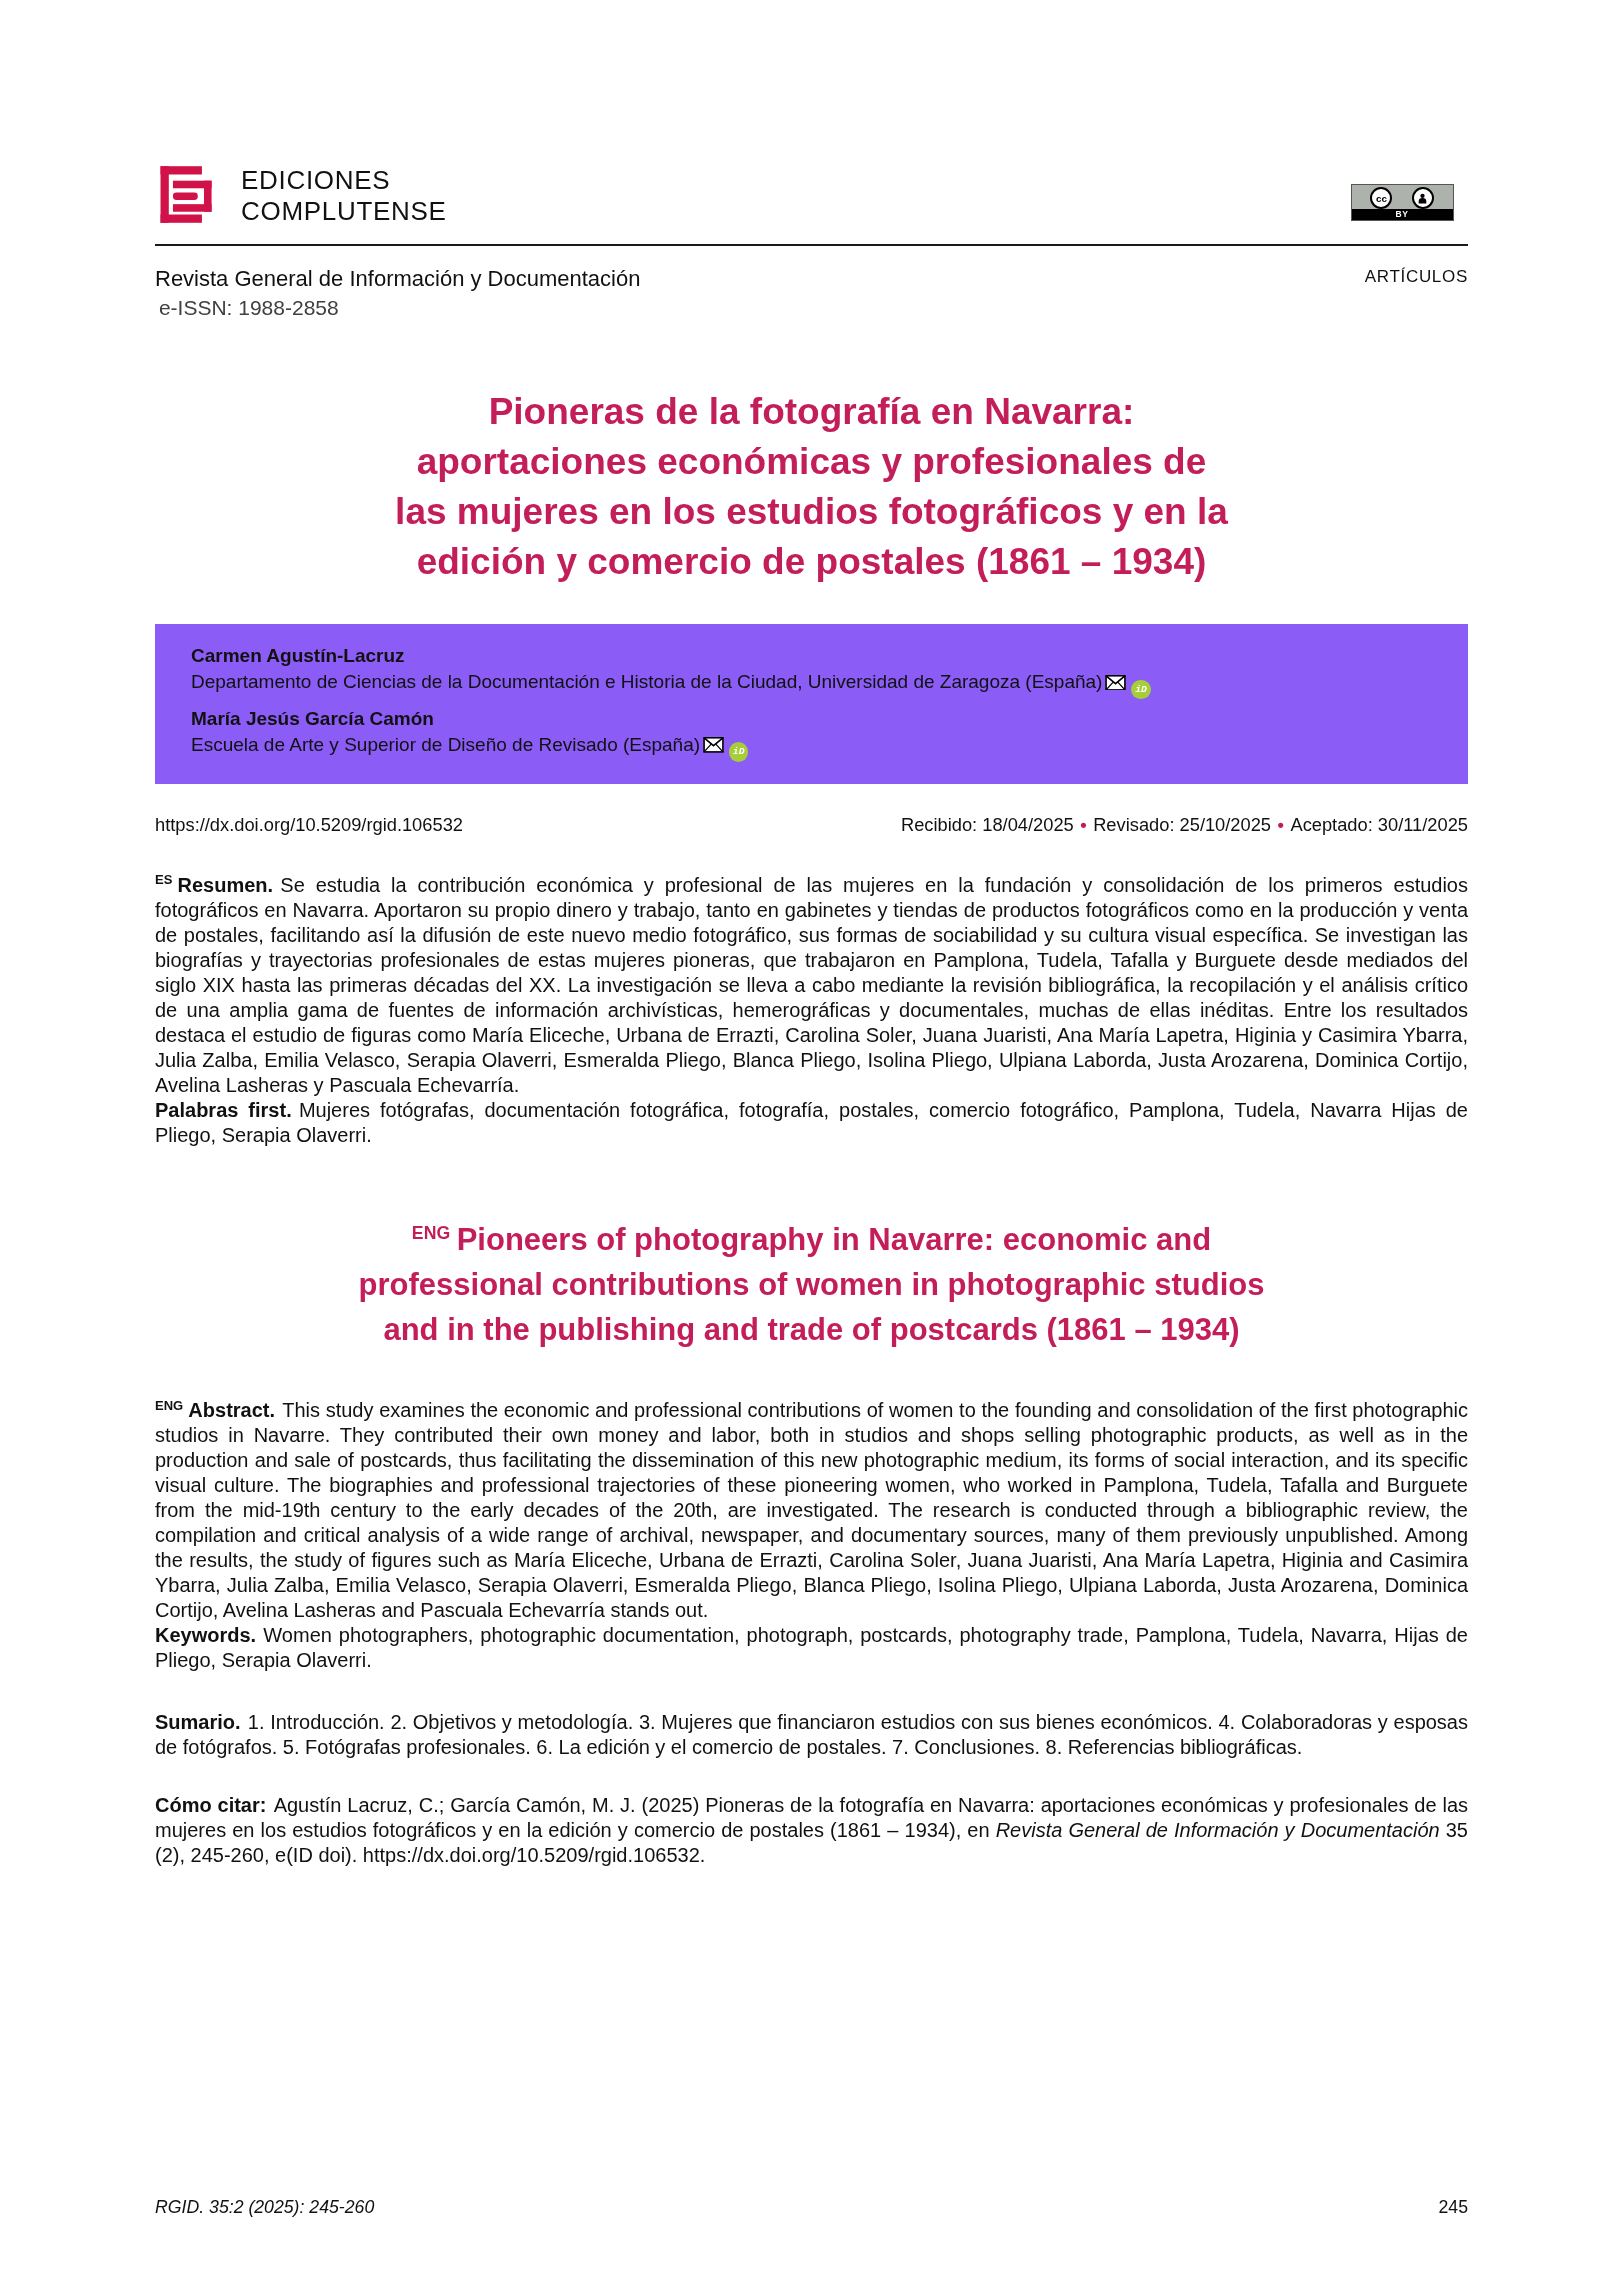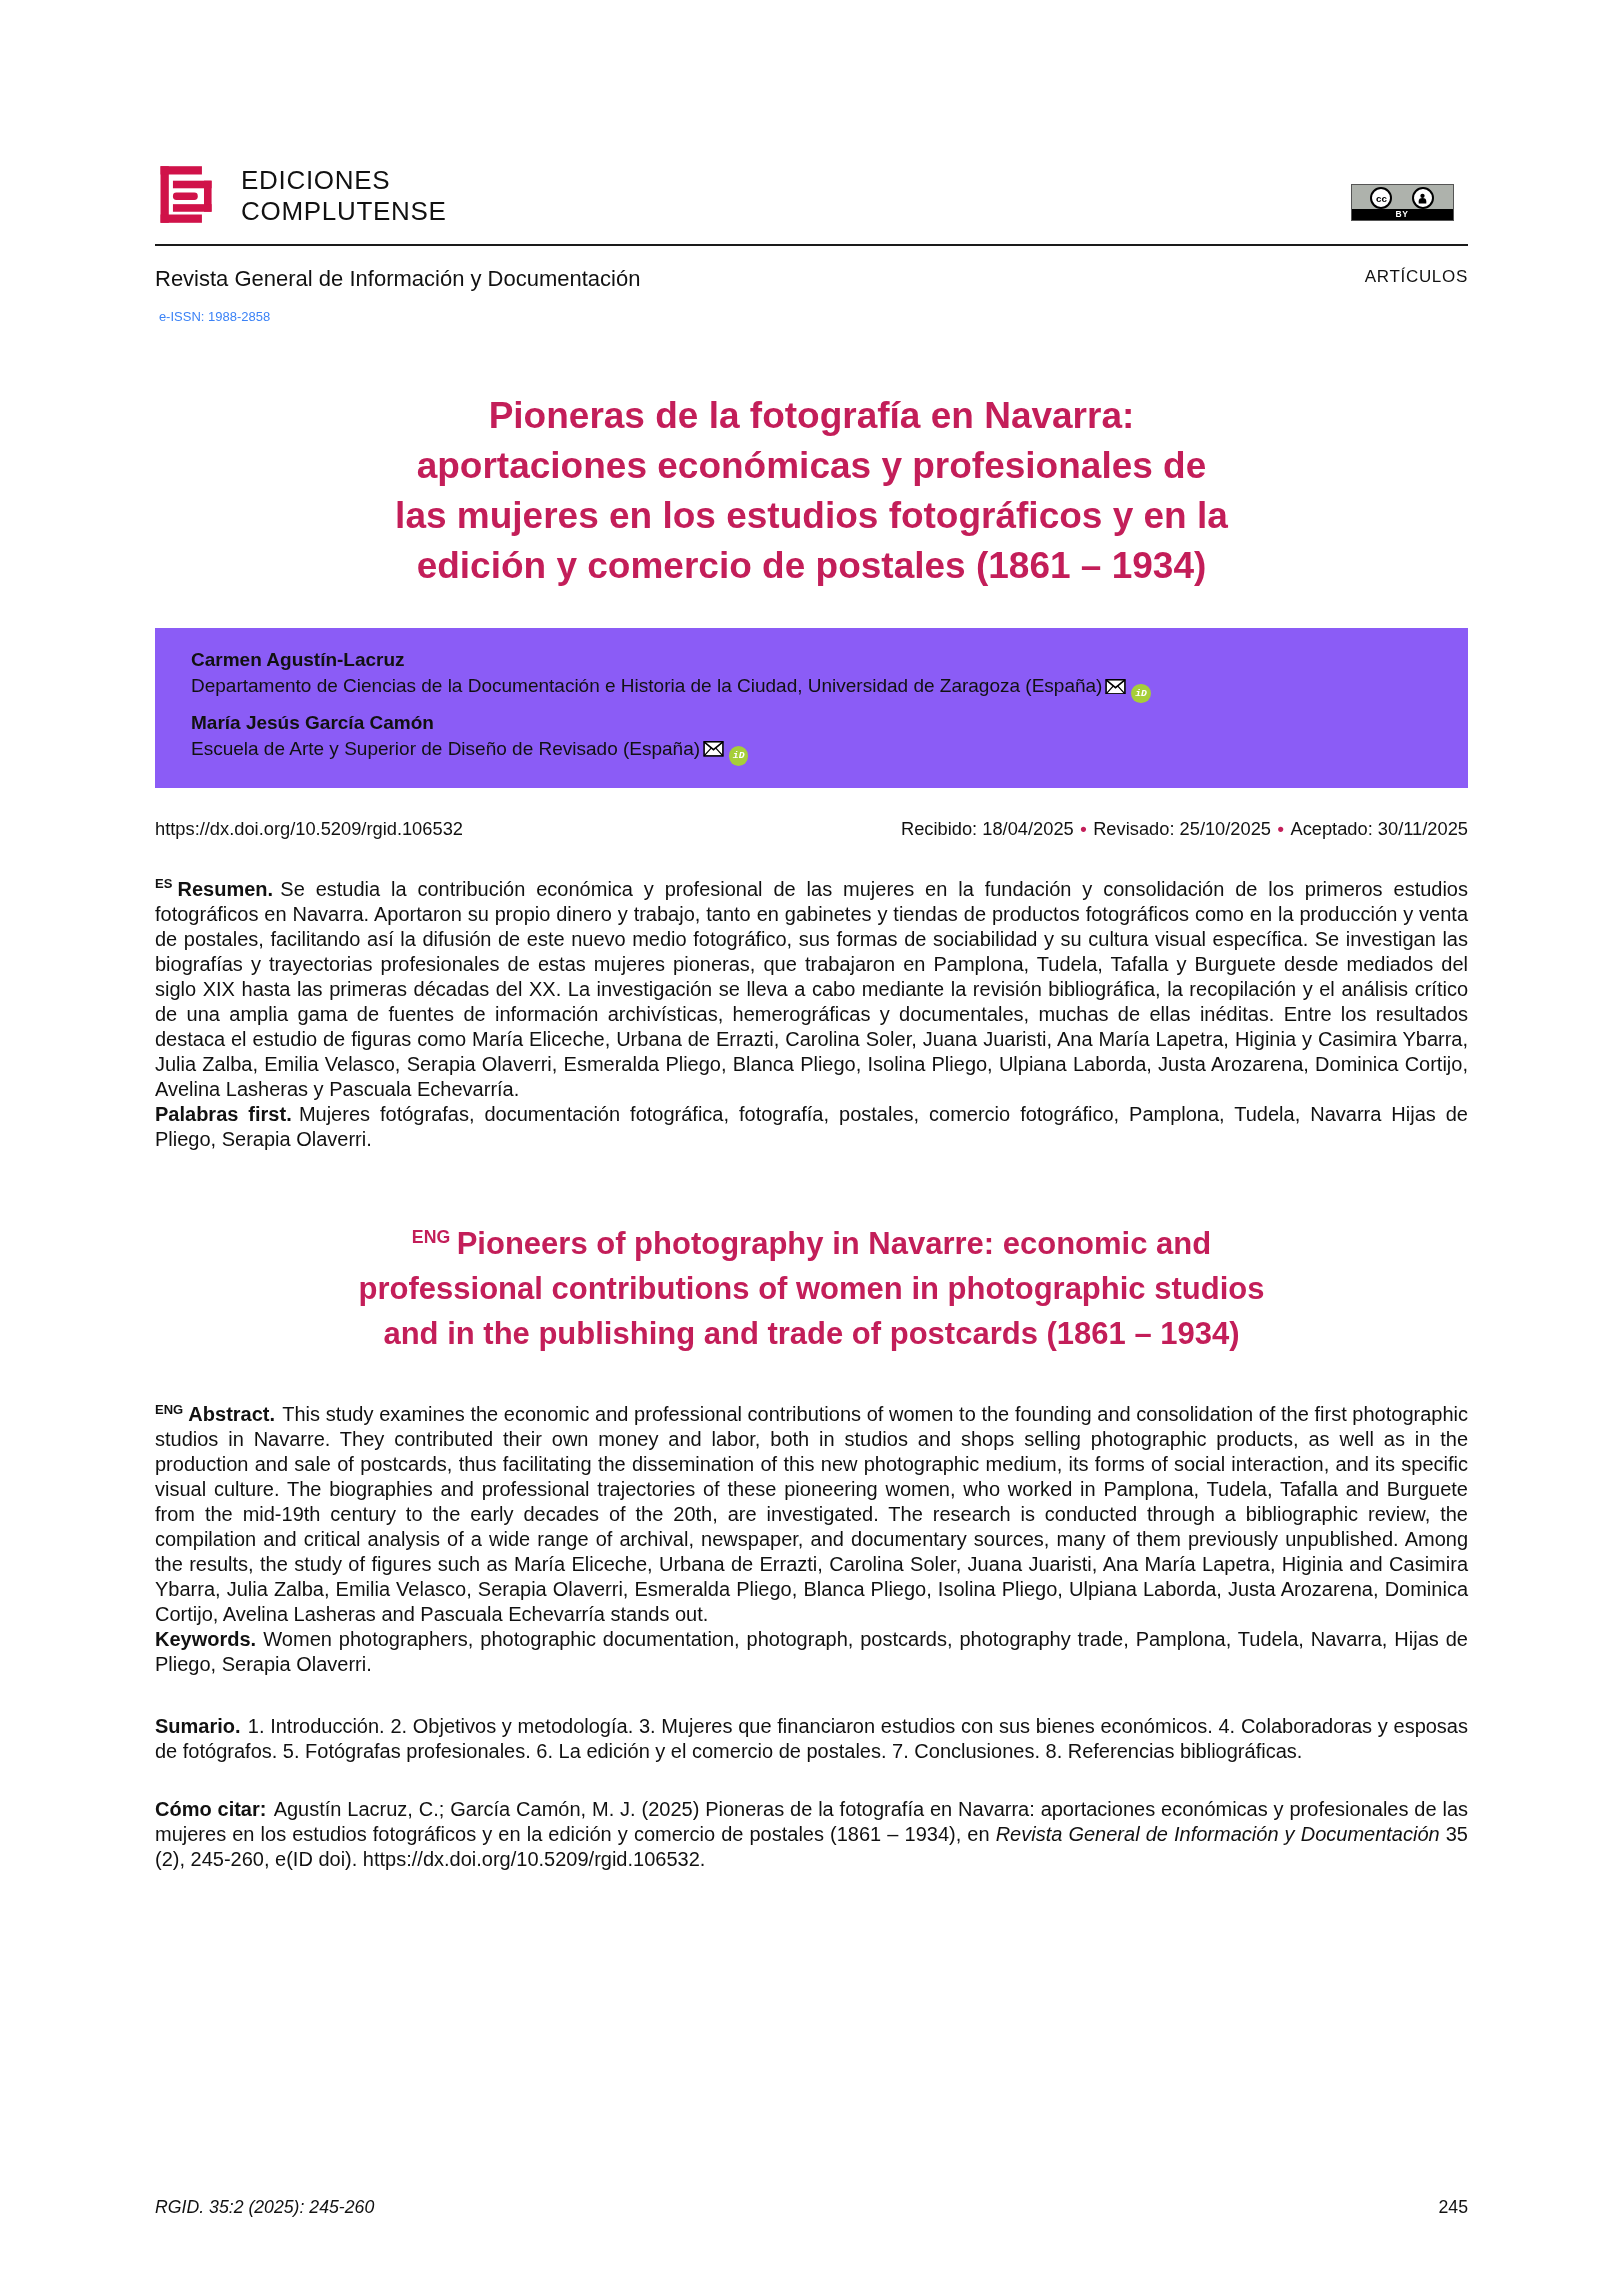--- a/index.html
+++ b/index.html
@@ -36,21 +36,21 @@
     font-weight:bold;font-size:9.8px;color:#000;line-height:1;
   }
   .cc-strip{
     position:absolute;bottom:0;left:0;right:0;height:11px;
     background:#000;color:#fff;font-size:8.5px;font-weight:bold;
     text-align:center;line-height:11px;letter-spacing:0.7px;
   }
   .rule{height:2.6px;background:#1a1a1a;margin-top:10.5px;}
   .journal-row{display:flex;justify-content:space-between;align-items:flex-start;margin-top:19.6px;}
   .journal-name{font-size:22px;color:#111;}
-  .issn{font-size:13px;color:#3b82f6;margin-top:17px;margin-left:3.9px;}
+  .issn{font-size:21px;color:#404040;margin-top:4px;margin-left:3.9px;}
   .section{font-size:17px;color:#111;letter-spacing:0.7px;padding-top:1.3px;}
   
   .title-es{
     margin:67px 0 0 0;text-align:center;font-weight:bold;
     font-size:37px;line-height:50px;color:#c31e59;
   }
   .title-es .tline{display:block;}
   .title-en{
     margin:63px 0 0 0;text-align:center;font-weight:bold;
     font-size:31px;line-height:45px;color:#c31e59;

